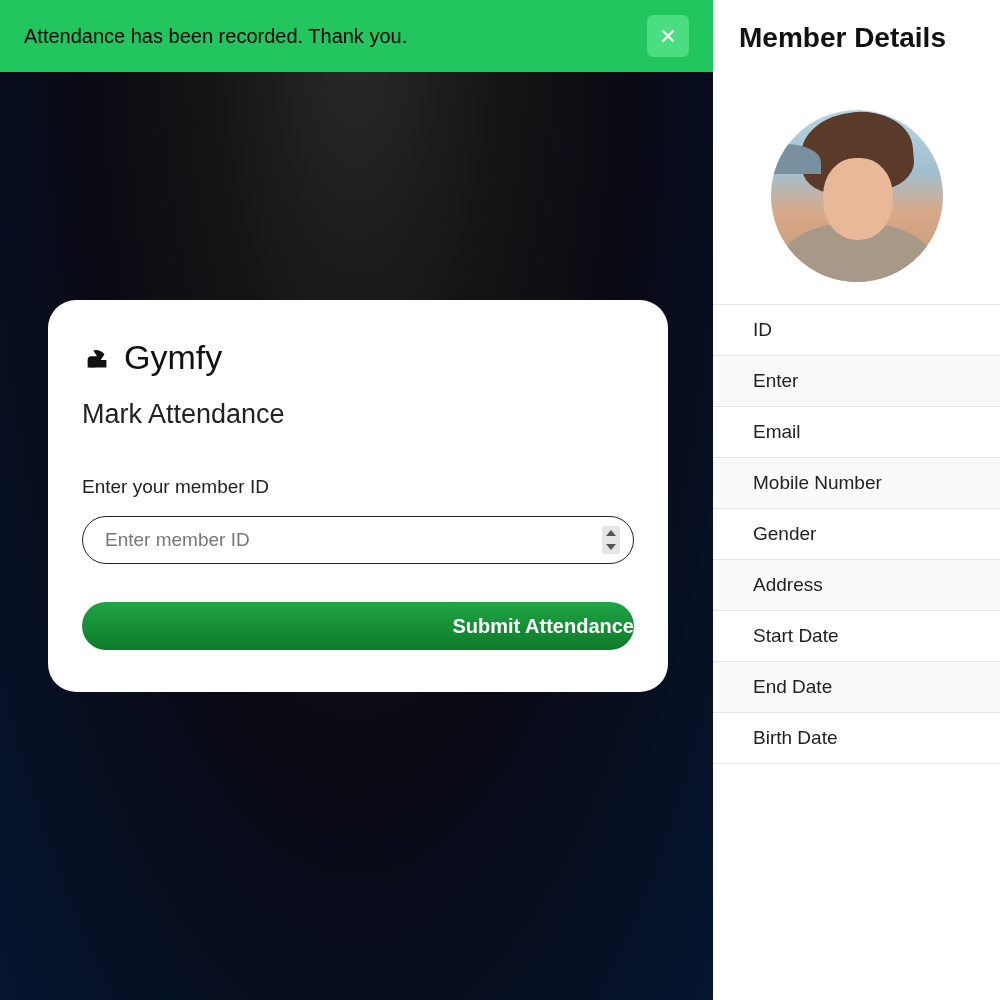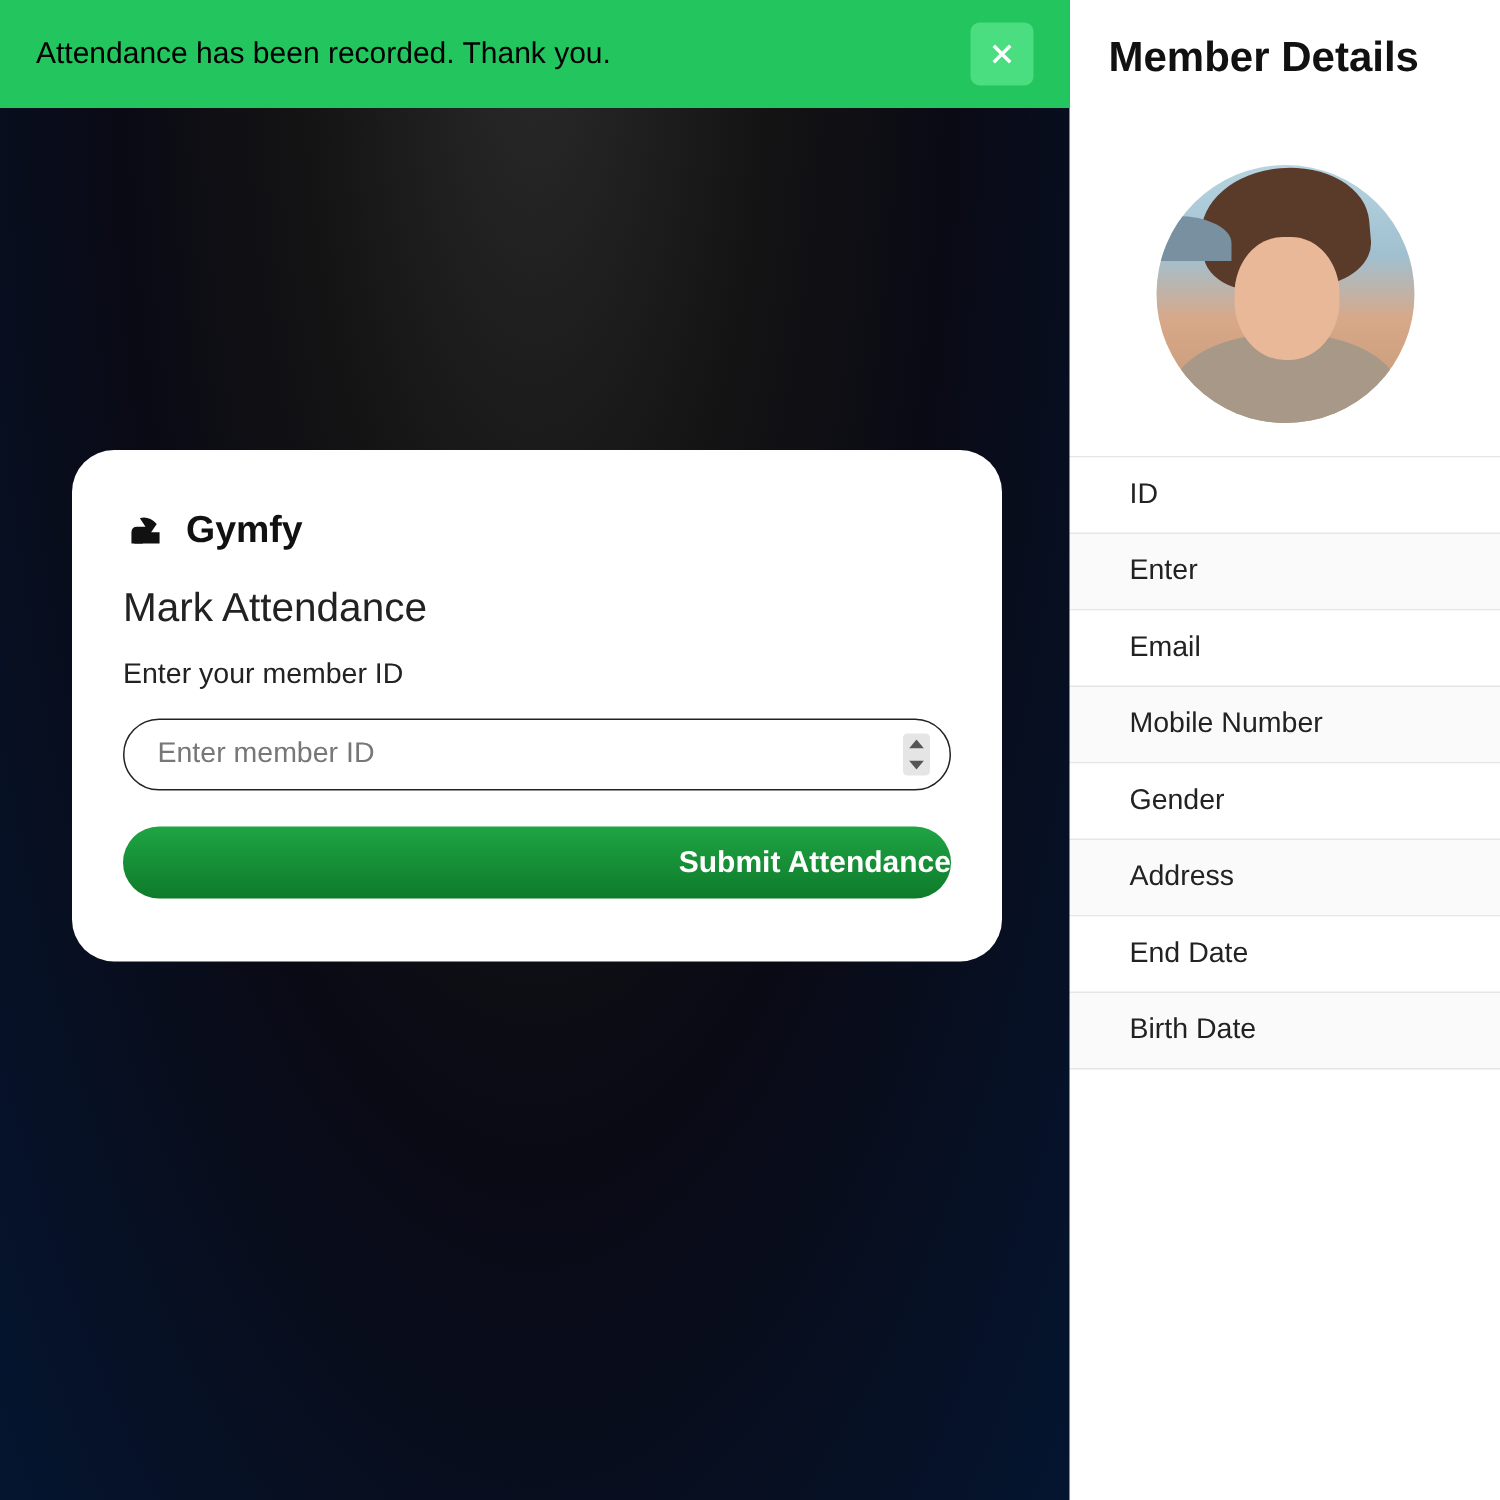--- a/index.html
+++ b/index.html
@@ -38,33 +38,33 @@
     position: absolute;
     top: 300px;
     left: 48px;
     width: 620px;
     background: #fff;
     border-radius: 28px;
     padding: 38px 34px 42px 34px;
   }
   .logo-row { display: flex; align-items: center; gap: 12px; margin-bottom: 22px; }
   .logo-mark { width: 30px; height: 30px; }
-  .logo-text { font-size: 25px; font-weight: 700; color: #111; }
-  .card-title { font-size: 27px; font-weight: 500; color: #222; margin-bottom: 18px; }
+  .logo-text { font-size: 34px; font-weight: 400; color: #111; }
+  .card-title { font-size: 27px; font-weight: 500; color: #222; margin-bottom: 46px; }
   .input-label { font-size: 19px; color: #222; margin-bottom: 18px; display: block; }
   .member-input {
     width: 100%;
     height: 48px;
     border: 1.5px solid #222;
     border-radius: 24px;
     padding: 0 22px;
     font-size: 19px;
     color: #666;
     outline: none;
-    margin-bottom: 24px;
+    margin-bottom: 38px;
   }
   .member-input::placeholder { color: #777; }
   .spinner-wrap { position: relative; }
   .spinner {
     position: absolute;
     right: 14px; top: 10px;
     width: 18px; height: 28px;
     display: flex; flex-direction: column;
     background: #e5e5e5;
     border-radius: 3px;
@@ -200,16 +200,17 @@
       <div class="shirt"></div>
     </div>
   </div>
   <div class="detail-list">
     <div class="detail-row">ID</div>
     <div class="detail-row">Enter</div>
     <div class="detail-row">Email</div>
     <div class="detail-row">Mobile Number</div>
     <div class="detail-row">Gender</div>
     <div class="detail-row">Address</div>
+    <div class="detail-row">Start Date</div>
     <div class="detail-row">End Date</div>
     <div class="detail-row">Birth Date</div>
   </div>
 </div>
 
 </body></html>

